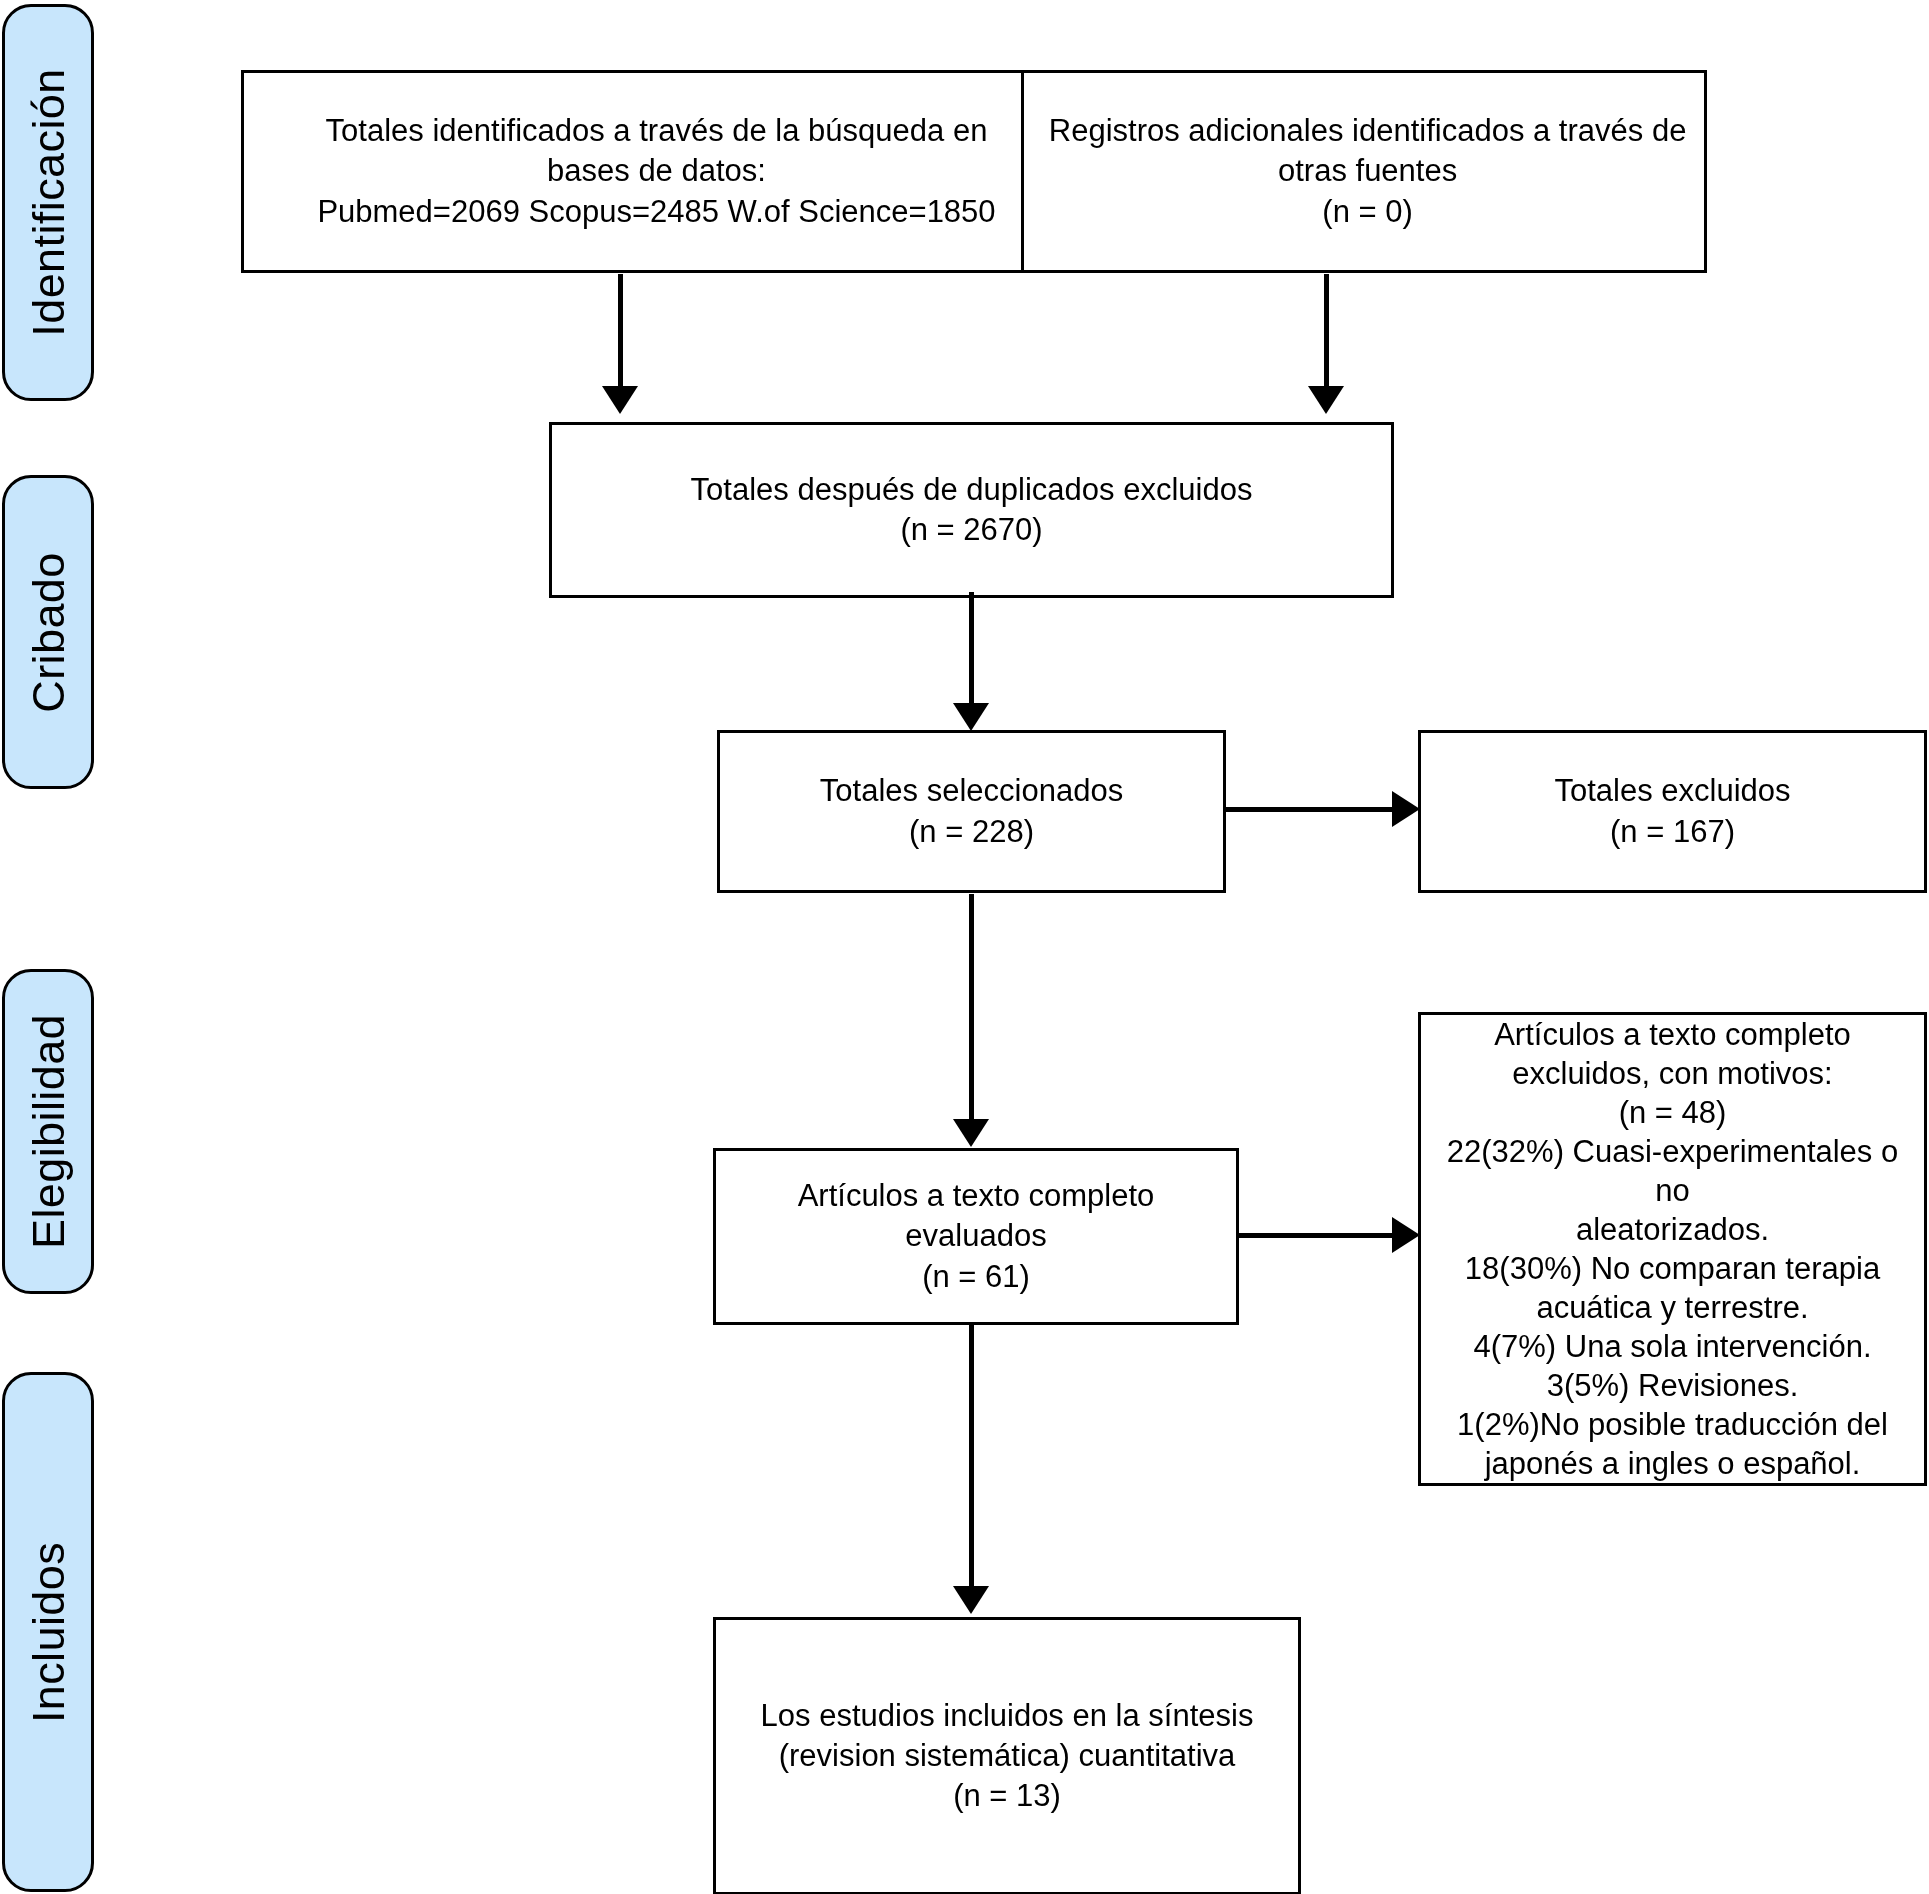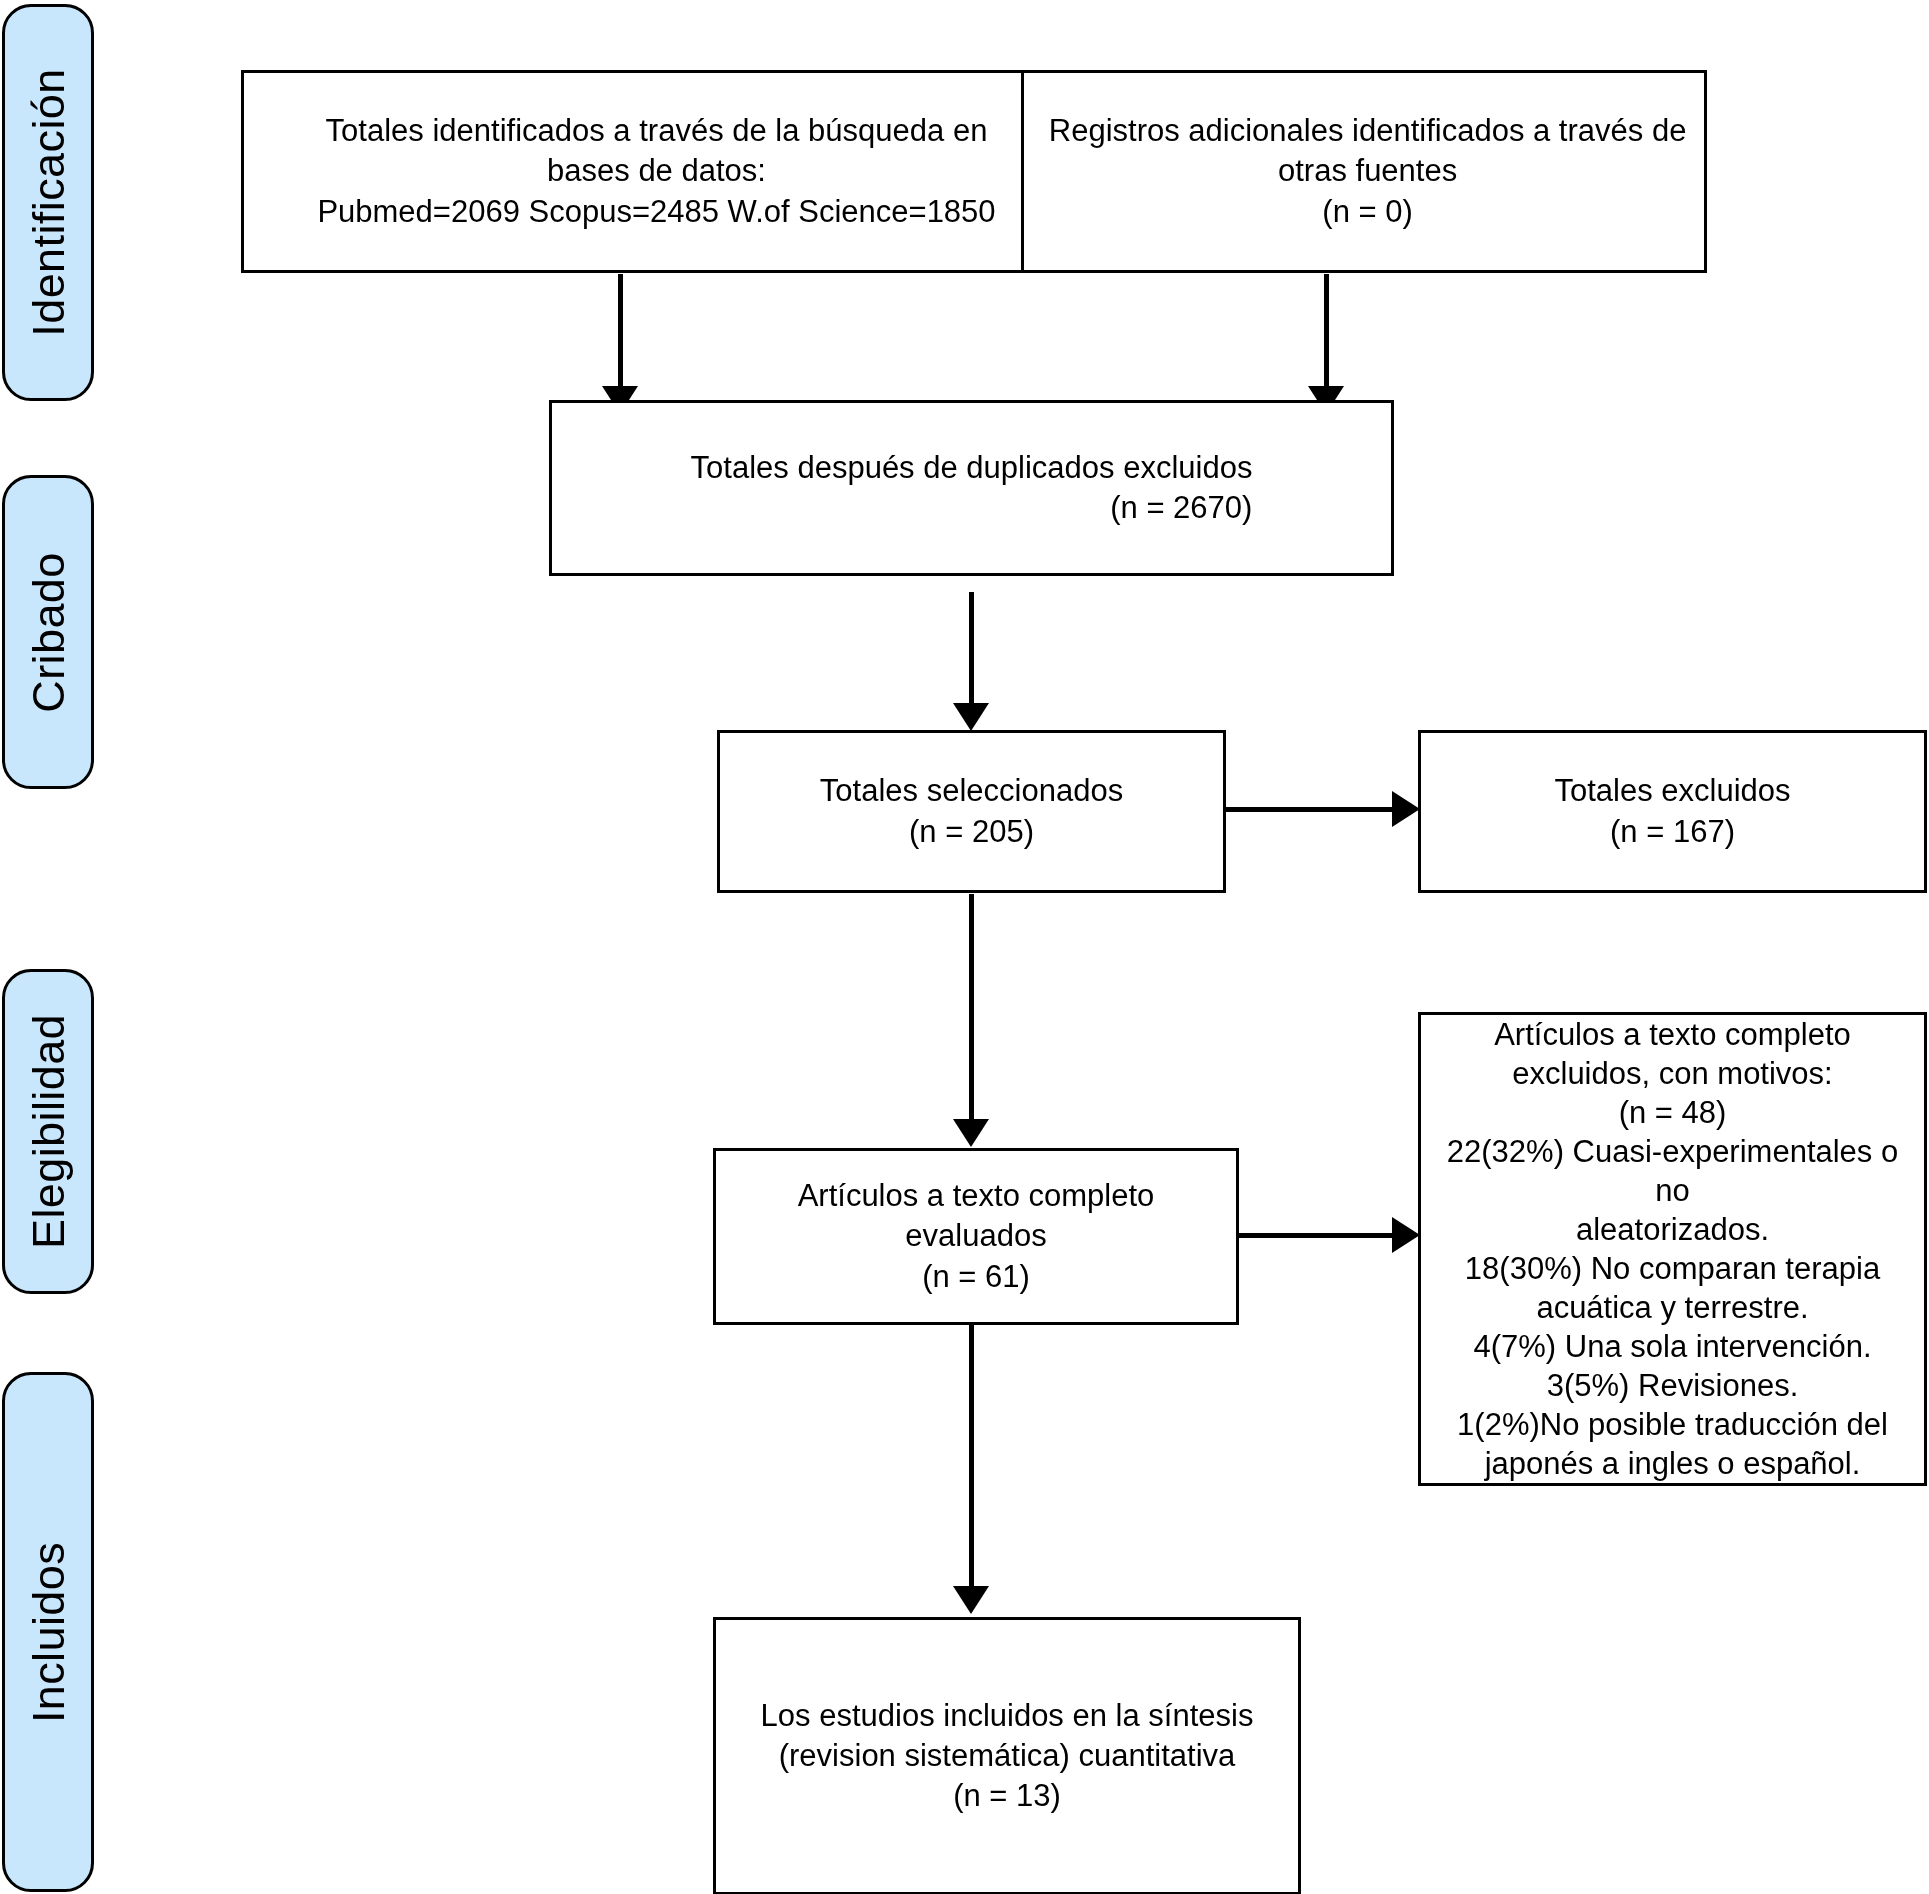--- a/index.html
+++ b/index.html
@@ -114,31 +114,31 @@
 otras fuentes
 (n = 0)</span>
   </div>
 
   <div class="vline" style="left:618px; top:274px; height:114px;"></div>
   <div class="arrow-down" style="left:602px; top:386px;"></div>
 
   <div class="vline" style="left:1324px; top:274px; height:114px;"></div>
   <div class="arrow-down" style="left:1308px; top:386px;"></div>
 
-  <div class="box" style="left:549px; top:400px; width:845px; height:176px;text-align:right;">
+  <div class="box" style="left:549px; top:422px; width:845px; height:176px;">
     <span class="box-text">Totales después de duplicados excluidos
 (n = 2670)</span>
   </div>
 
   <div class="vline" style="left:969px; top:592px; height:113px;"></div>
   <div class="arrow-down" style="left:953px; top:703px;"></div>
 
   <div class="box" style="left:717px; top:730px; width:509px; height:163px;">
     <span class="box-text">Totales seleccionados
-(n = 205)</span>
+(n = 228)</span>
   </div>
 
   <div class="box" style="left:1418px; top:730px; width:509px; height:163px;">
     <span class="box-text">Totales excluidos
 (n = 167)</span>
   </div>
 
   <div class="hline" style="left:1225px; top:807px; width:171px;"></div>
   <div class="arrow-right" style="left:1392px; top:791px;"></div>
 

